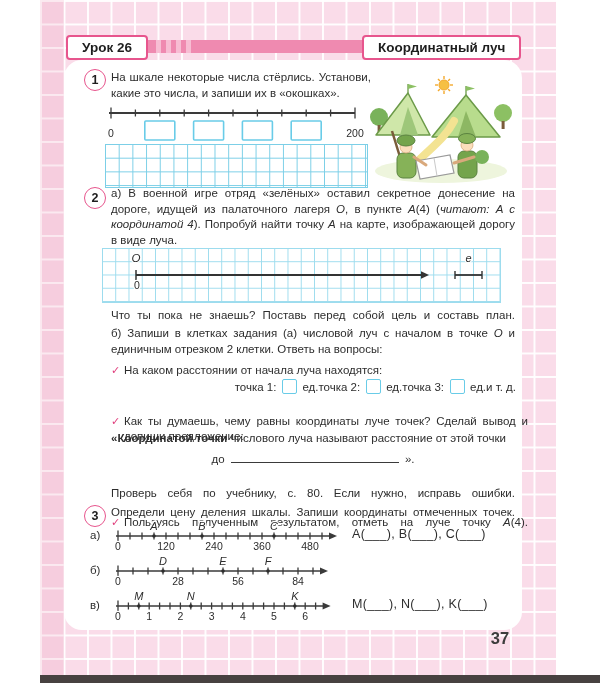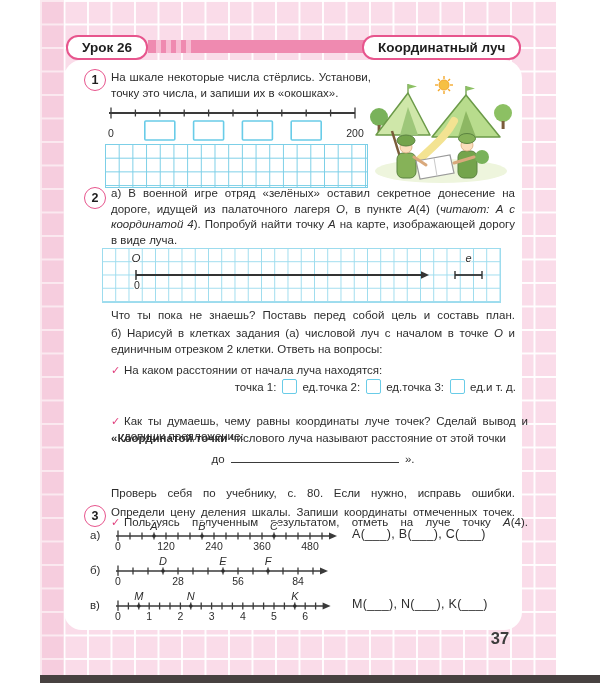--- a/index.html
+++ b/index.html
@@ -6,21 +6,21 @@
   .stage{position:relative;width:600px;height:683px;background:#fff;overflow:hidden;
          font-family:"Liberation Sans",sans-serif;color:#2d2d2d;}
   
   .pink-bg{position:absolute;left:40px;top:0;width:516px;height:675px;background-color:#fadce9;
     background-image:linear-gradient(to right,rgba(255,255,255,.95) 1.5px,transparent 1.5px),
                      linear-gradient(to bottom,rgba(255,255,255,.95) 1.5px,transparent 1.5px);
     background-size:23.5px 23.5px;}
   .pink-edge{position:absolute;left:40px;top:0;width:24px;height:675px;background:rgba(233,130,170,.16);}
   .bottom-bar{position:absolute;left:40px;top:675px;width:560px;height:8px;background:#474140;}
   
-  .badge{position:absolute;top:35px;background:#fff;border:2.5px solid #e7558d;border-radius:12px;
+  .badge{position:absolute;top:35px;background:#fff;border:2.5px solid #e7558d;border-radius:4px;
          font-weight:bold;font-size:13.5px;padding:3px 14px;z-index:3;white-space:nowrap;color:#1e1e1e;}
   .badge.lesson{left:66px;}
   .badge.topic{left:362px;}
   .hdr-bar{position:absolute;left:148px;top:40px;width:300px;height:13px;background:#ef8ab0;z-index:2;}
   .hdr-dash{position:absolute;top:0;width:5px;height:13px;background:#f7bdd3;}
   
   .panel{position:absolute;left:64px;top:60px;width:458px;height:570px;background:#fff;border-radius:18px;z-index:1;}
   .num-circle{position:absolute;width:20px;height:20px;border:1.8px solid #e7558d;border-radius:50%;
     background:#fff;display:flex;align-items:center;justify-content:center;font-weight:bold;font-size:12.5px;color:#1e1e1e;}
   .tline{position:absolute;font-size:11.5px;line-height:15.5px;width:404px;text-align:justify;}
@@ -61,21 +61,21 @@
     <div class="hdr-dash" style="left:18px"></div>
     <div class="hdr-dash" style="left:28px"></div>
     <div class="hdr-dash" style="left:38px"></div>
   </div>
   <div class="badge lesson">Урок 26</div>
   <div class="badge topic">Координатный луч</div>
 
   <div class="panel">
 
     <div class="num-circle" style="left:20px;top:9px">1</div>
-    <div class="tline" style="left:47px;top:10px;width:260px">На шкале некоторые числа стёрлись. Установи, точку это числа, и запиши их в «окошках».</div>
+    <div class="tline" style="left:47px;top:10px;width:260px">На шкале некоторые числа стёрлись. Установи, какие это числа, и запиши их в «окошках».</div>
 
     <svg class="illus" viewBox="0 0 142 112">
       <ellipse cx="71" cy="98" rx="66" ry="12" fill="#eef5dd"></ellipse>
       <g stroke="#f4a92d" stroke-width="1.4">
         <line x1="74" y1="3" x2="74" y2="6"></line>
           <line x1="74" y1="18" x2="74" y2="21"></line>
         <line x1="65" y1="12" x2="68" y2="12"></line>
           <line x1="80" y1="12" x2="83" y2="12"></line>
         <line x1="68" y1="6" x2="70" y2="8"></line>
           <line x1="78" y1="16" x2="80" y2="18"></line>
@@ -143,21 +143,21 @@
           <line x1="352" y1="26" x2="379" y2="26" stroke="#333" stroke-width="1.8"></line>
           <line x1="352" y1="22" x2="352" y2="30" stroke="#333" stroke-width="1.4"></line>
           <line x1="379" y1="22" x2="379" y2="30" stroke="#333" stroke-width="1.4"></line>
           <text x="33" y="13" font-size="11.5" fill="#2d2d2d" text-anchor="middle" paint-order="stroke" stroke="#fff" stroke-width="2.5" font-family="&quot;Liberation Sans&quot;,sans-serif" font-style="italic">O</text>
           <text x="34" y="40" font-size="10.5" fill="#2d2d2d" text-anchor="middle" paint-order="stroke" stroke="#fff" stroke-width="2.5" font-family="&quot;Liberation Sans&quot;,sans-serif">0</text>
           <text x="365.5" y="13" font-size="11" fill="#2d2d2d" text-anchor="middle" paint-order="stroke" stroke="#fff" stroke-width="2.5" font-family="&quot;Liberation Sans&quot;,sans-serif" font-style="italic">e</text>
         </svg>
       </div>
 
     <div class="tline jlast" style="left:47px;top:248px">Что ты пока не знаешь? Поставь перед собой цель и составь план.</div>
-    <div class="tline" style="left:47px;top:266px"><span>б) Нарисуй в клетках задания (а) числовой луч с началом в точке </span><span style="font-style: italic;">O</span><span> и единичным отрезком 2 клетки. Ответь на вопросы:</span></div>
+    <div class="tline" style="left:47px;top:266px"><span>б) Запиши в клетках задания (а) числовой луч с началом в точке </span><span style="font-style: italic;">O</span><span> и единичным отрезком 2 клетки. Ответь на вопросы:</span></div>
 
     <div class="tline checkline" style="left:47px;top:303px">
       <span class="checkmark">✓</span>
       <span>На каком расстоянии от начала луча находятся:</span>
     </div>
 
     <div class="ptrow">
       <span class="ptgroup">
         <span>точка 1:</span>
         <span class="ansbox"></span>

